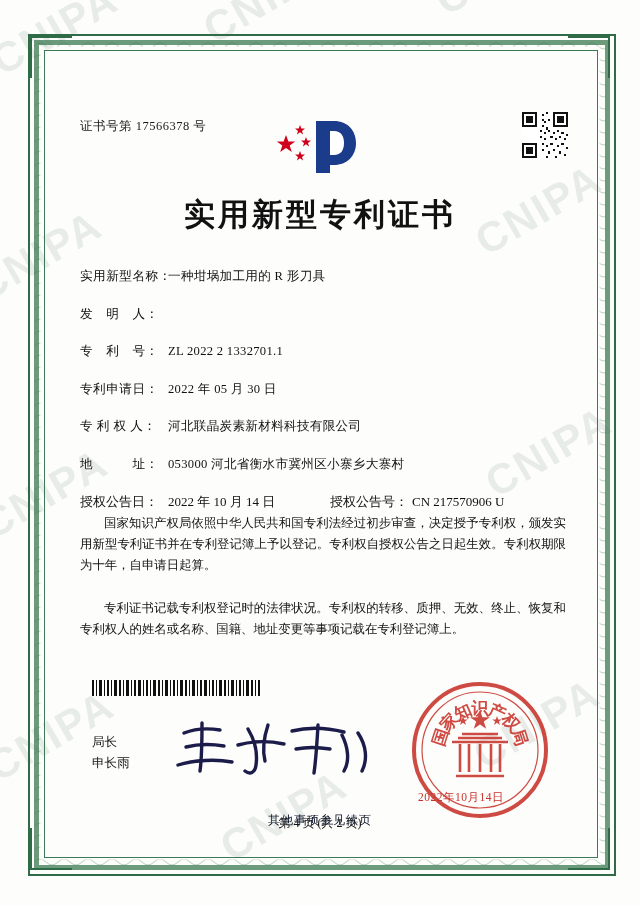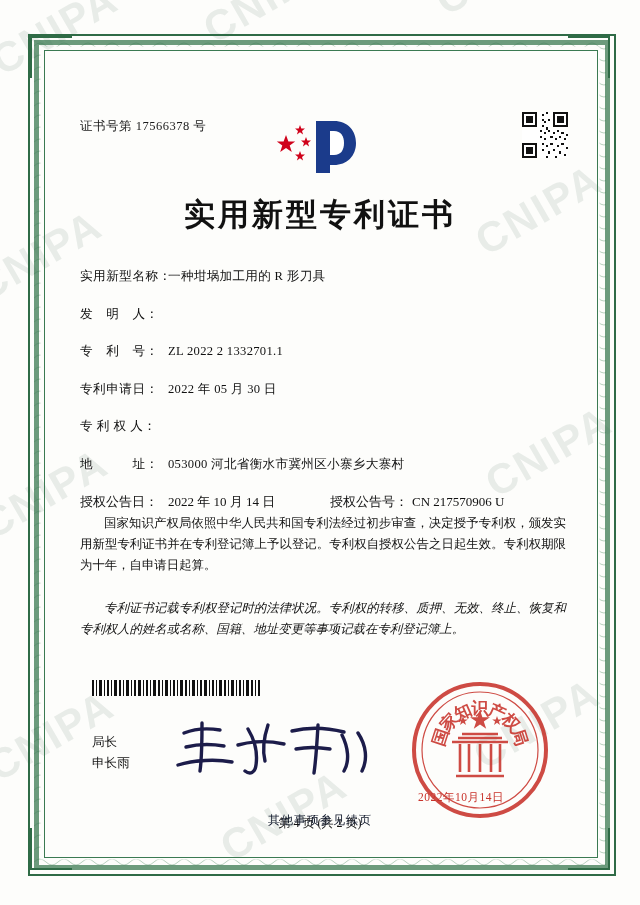--- a/index.html
+++ b/index.html
@@ -181,21 +181,21 @@
     position: absolute;
     left: 36px;
     right: 30px;
     font-size: 12.4px;
     line-height: 21px;
     color: #111;
     text-align: justify;
     text-justify: inter-ideograph;
   }
   .para.p1 { top: 453px; }
-  .para.p2 { top: 538px; font-style: italic; }
+  .para.p2 { top: 538px; }
   .para p { margin: 0; text-indent: 24px; }
 
   .barcode {
     position: absolute;
     left: 48px;
     top: 620px;
     width: 170px;
     height: 16px;
   }
 
@@ -379,20 +379,21 @@
         <span class="val">ZL 2022 2 1332701.1</span>
       </div>
 
       <div class="field">
         <span class="lab">专利申请日：</span>
         <span class="val">2022 年 05 月 30 日</span>
       </div>
 
       <div class="field">
         <span class="lab">专 利 权 人：</span>
+        <span class="val">河北联晶炭素新材料科技有限公司</span>
       </div>
 
       <div class="field">
         <span class="lab">地　　　址：</span>
         <span class="val">053000 河北省衡水市冀州区小寨乡大寨村</span>
       </div>
 
       <div class="field-row2">
         <span class="half first">
           <span class="lab">授权公告日：</span>

